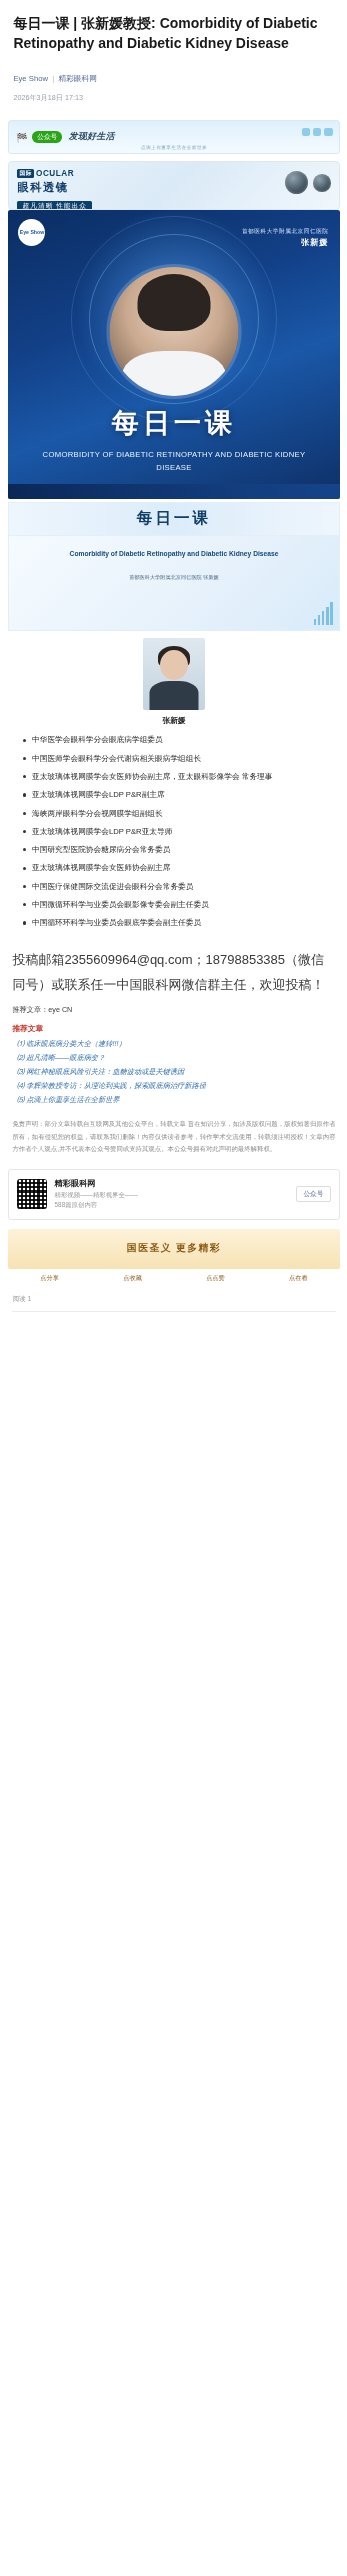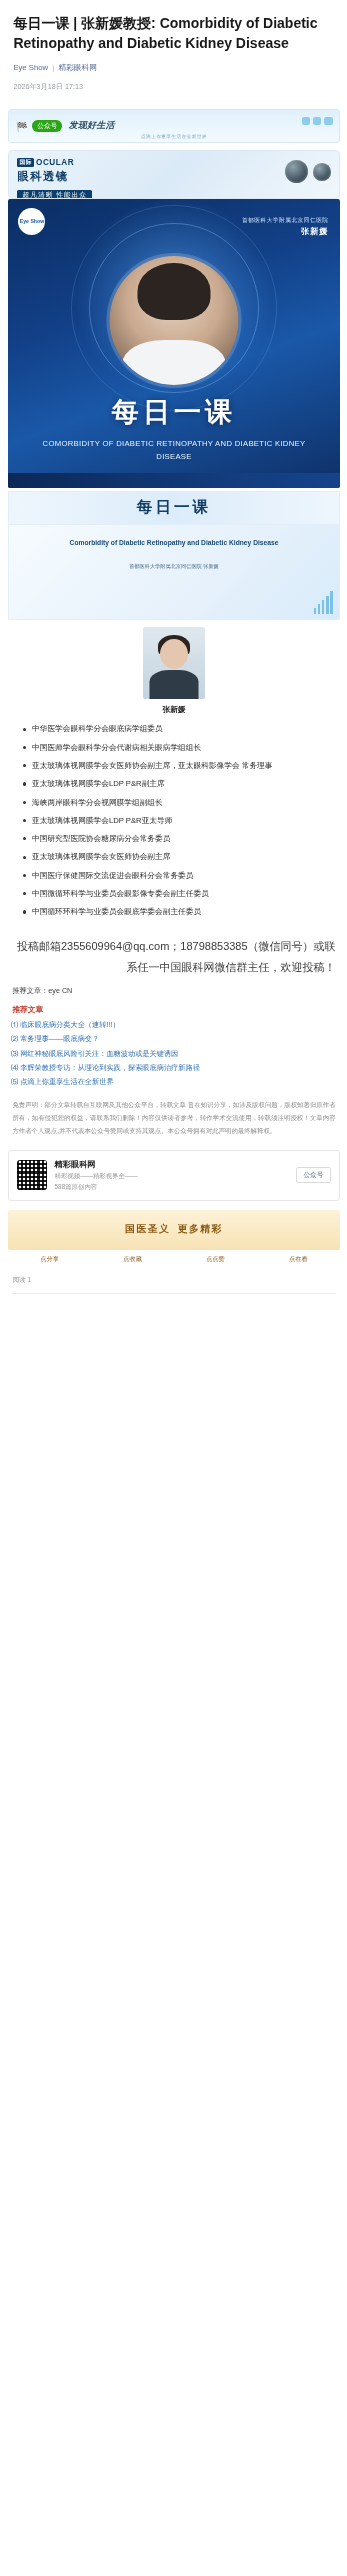--- a/index.html
+++ b/index.html
@@ -22,21 +22,21 @@
   
   .article-header {
     padding: 14.4px 13.4px 5.2px 13.4px;
   }
   .article-title {
     font-size: 14px;
     line-height: 1.38;
     font-weight: bold;
     color: #1a1a1a;
     letter-spacing: 0px;
-    margin: 0 0 10px 0;
+    margin: 0 0 21px 0;
   }
   .meta-row {
     font-size: 7.7px;
     color: #6f7783;
     margin-bottom: 9px;
   }
   .meta-row .account {
     color: #576b95;
   }
   .meta-sep { color: #b4b9c2; padding: 0 2.1px; }
@@ -384,40 +384,40 @@
     position: absolute;
     left: -8.2px; top: 5.2px;
     width: 3.1px; height: 3.1px;
     border-radius: 50%;
     background: #333;
   }
 
   
   .contact {
     padding: 12.4px 12.4px 0 12.4px;
-    font-size: 11px;
+    font-size: 13px;
     line-height: 1.95;
     color: #3a3a3a;
-    text-align: right;
   }
   .value-line {
     padding: 7.2px 12.4px 0 12.4px;
     font-size: 7.2px;
     color: #3a3a3a;
   }
 
   
   .rec-title {
     padding: 9.3px 12.4px 3.1px 12.4px;
     font-size: 7.7px;
     font-weight: bold;
     color: #c0392b;
   }
   .rec-list {
-    padding: 0 11px;
+    padding: 0 17px;
+    font-style: italic;
   }
   .rec-item {
     font-size: 7.2px;
     line-height: 1.95;
     color: #2f6fb0;
   }
 
   
   .disclaimer {
     padding: 10.3px 12.4px 0 12.4px;
@@ -474,21 +474,21 @@
     height: 40px;
     background: linear-gradient(180deg, #fdf2d8 0%, #f7e2b4 100%);
     border-radius: 2.1px;
     position: relative;
     display: flex;
     align-items: center;
     justify-content: center;
     overflow: hidden;
   }
   .footer-strip .fs-text {
-    font-family: Liberation Mono, monospace;
+    font-family: Liberation Serif, serif;
     font-size: 9.8px;
     font-weight: bold;
     color: #8a5a14;
     letter-spacing: 1.5px;
   }
   .footer-actions {
     margin: 4.1px 8.2px 0 8.2px;
     display: flex;
     justify-content: space-around;
     font-size: 6.2px;
@@ -604,21 +604,21 @@
   </ul>
 
   <div class="contact">
     <div>投稿邮箱2355609964@qq.com；18798853385（微信同号）或联系任一中国眼科网微信群主任，欢迎投稿！</div>
   </div>
   <div class="value-line">推荐文章：eye CN</div>
 
   <div class="rec-title">推荐文章</div>
   <div class="rec-list">
     <div class="rec-item">⑴ 临床眼底病分类大全（速转!!!）</div>
-    <div class="rec-item">⑵ 常务理事——眼底病变？</div>
+    <div class="rec-item">⑵ 超凡清晰——眼底病变？</div>
     <div class="rec-item">⑶ 网红神秘眼底风险引关注：血糖波动或是关键诱因</div>
     <div class="rec-item">⑷ 李辉荣教授专访：从理论到实践，探索眼底病治疗新路径</div>
     <div class="rec-item">⑸ 点滴上你重享生活在全新世界</div>
   </div>
 
   <div class="disclaimer">免责声明：部分文章转载自互联网及其他公众平台，转载文章 旨在知识分享，如涉及版权问题，版权知著归原作者所有，如有侵犯您的权益，请联系我们删除！内容仅供读者参考，转作学术交流使用，转载须注明授权！文章内容方作者个人观点,并不代表本公众号赞同或支持其观点。本公众号拥有对此声明的最终解释权。</div>
 
   <div class="acct-card">
     <div class="acct-qr"></div>
     <div class="acct-info">

